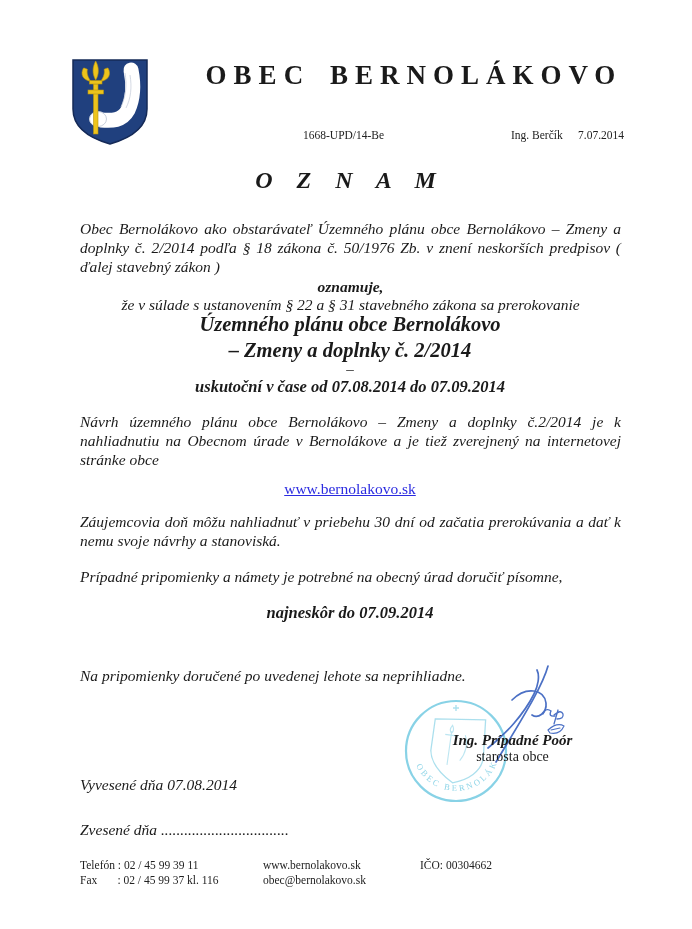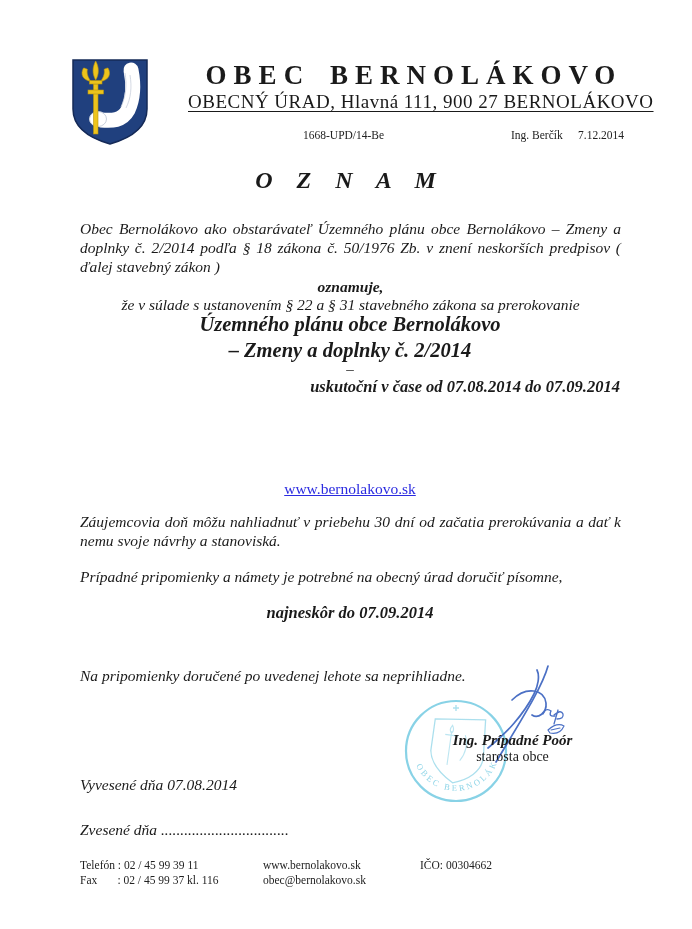--- a/index.html
+++ b/index.html
@@ -44,21 +44,21 @@
   }
   .center{text-align:center;}
   .bold{font-weight:bold;}
   .p1{top:219px;}
   .announces{top:277px;}
   .clause{top:295px;text-align:center;}
   .plan-title{left:80px;width:540px;text-align:center;font-size:20.5px;font-weight:bold;font-style:italic;line-height:25px;}
   .plan1{top:312px;}
   .plan2{top:338px;}
   .dash-line{top:361px;left:80px;width:540px;text-align:center;font-size:15px;font-style:italic;}
-  .period{top:377px;left:80px;width:540px;text-align:right;font-size:16.5px;font-weight:bold;font-style:italic;}
+  .period{top:377px;left:80px;width:540px;text-align:center;font-size:16.5px;font-weight:bold;font-style:italic;}
   .p2{top:412px;}
   .link-row{top:480px;left:80px;width:540px;text-align:center;font-size:15.5px;}
   .link-row a{color:#2b2be0;text-decoration:underline;font-style:normal;}
   .p3{top:512px;}
   .p4{top:567px;}
   .deadline{top:603px;left:80px;width:540px;text-align:center;font-size:16.5px;font-weight:bold;font-style:italic;}
   .p5{top:641px;margin-top:25px;}
 
   
   .stamp{left:399px;top:694px;width:114px;height:114px;}
@@ -95,36 +95,36 @@
     <g fill="#edc41c" stroke="#b89410" stroke-width="0.6">
       <path d="M25.7,4 C29,10 29.4,17 25.7,23 C22,17 22.4,10 25.7,4 Z"></path>
       <path d="M13.5,11 C10,17 12.5,23 21,24.5 C17.5,20 16.5,15 17.5,12.5 C16,11.5 14.5,11 13.5,11 Z"></path>
       <path d="M38,11 C41.5,17 39,23 30.5,24.5 C34,20 35,15 34,12.5 C35.5,11.5 37,11 38,11 Z"></path>
       <rect x="19.5" y="23.5" width="12.5" height="3.5"></rect>
     </g>
   </svg>
 
   <div class="abs head-block">
     <div class="head-muni">OBEC BERNOLÁKOVO</div>
-    <div class="head-office">OBECNÝ ÚRAD, Hlavná 111, 900 27 BERNOLÁKOVO</div>
   </div>
 
   <span class="abs refline ref-no">1668-UPD/14-Be</span>
   <span class="abs refline ref-officer">Ing. Berčík</span>
-  <span class="abs refline ref-date">7.12.2014</span>
+  <span class="abs refline ref-date">7.07.2014</span>
 
   <div class="abs doc-title">O Z N A M</div>
 
   <div class="abs para p1">Obec Bernolákovo  ako obstarávateľ Územného plánu obce Bernolákovo – Zmeny a doplnky č. 2/2014 podľa § 18 zákona č. 50/1976 Zb. v znení neskorších predpisov ( ďalej stavebný zákon )</div>
   <div class="abs para announces center bold">oznamuje,</div>
   <div class="abs para clause">že v súlade s ustanovením § 22 a § 31 stavebného zákona  sa prerokovanie</div>
   <div class="abs plan-title plan1">Územného plánu obce Bernolákovo</div>
   <div class="abs plan-title plan2">–  Zmeny a doplnky č. 2/2014</div>
   <div class="abs dash-line">–</div>
   <div class="abs period">uskutoční v čase od 07.08.2014 do 07.09.2014</div>
+  <div class="abs para p2">Návrh územného plánu obce Bernolákovo – Zmeny a doplnky   č.2/2014 je k nahliadnutiu na Obecnom úrade v Bernolákove a je tiež zverejnený na internetovej stránke obce</div>
   <div class="abs link-row">
     <a href="#">www.bernolakovo.sk</a>
   </div>
   <div class="abs para p3">Záujemcovia doň môžu nahliadnuť v priebehu 30 dní od začatia prerokúvania a dať k nemu svoje návrhy a stanoviská.</div>
   <div class="abs para p4">Prípadné pripomienky a námety je potrebné na obecný úrad doručiť písomne,</div>
   <div class="abs deadline">najneskôr do 07.09.2014</div>
   <div class="abs para p5">Na pripomienky doručené po uvedenej lehote sa neprihliadne.</div>
 
   <svg class="abs stamp" viewBox="0 0 114 114">
     <g stroke="#74cbe2" fill="none" opacity="0.85">

